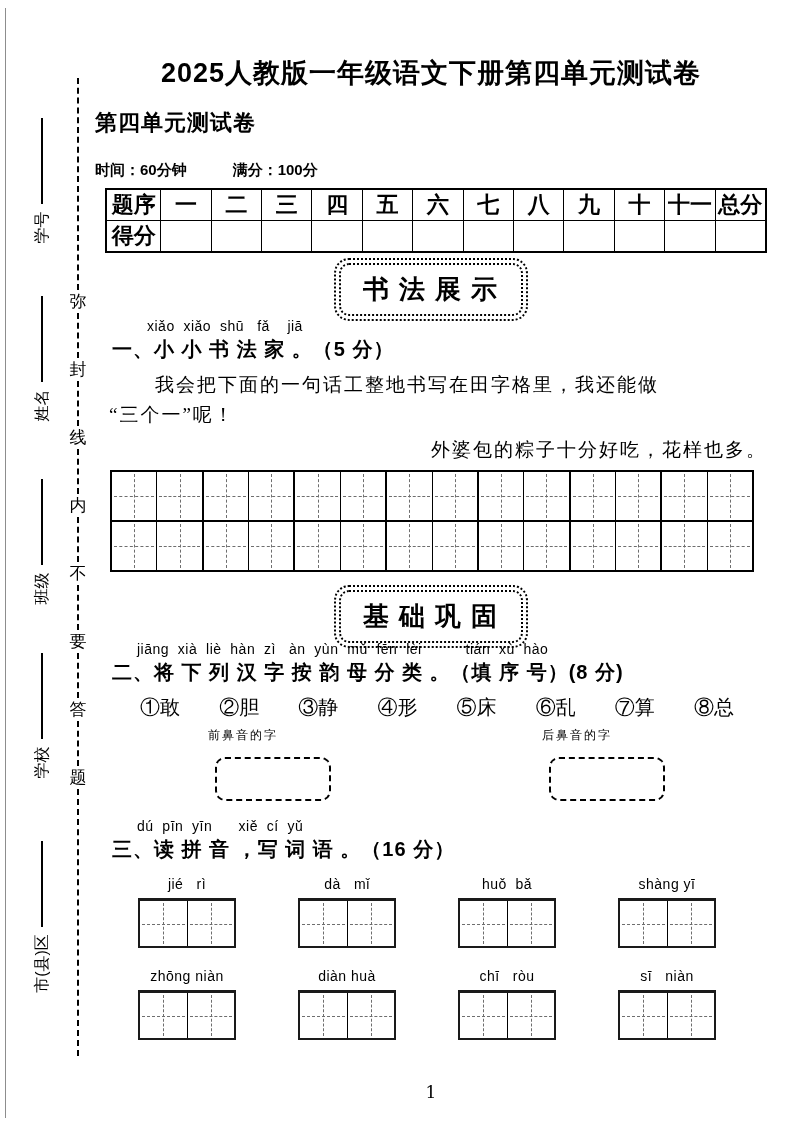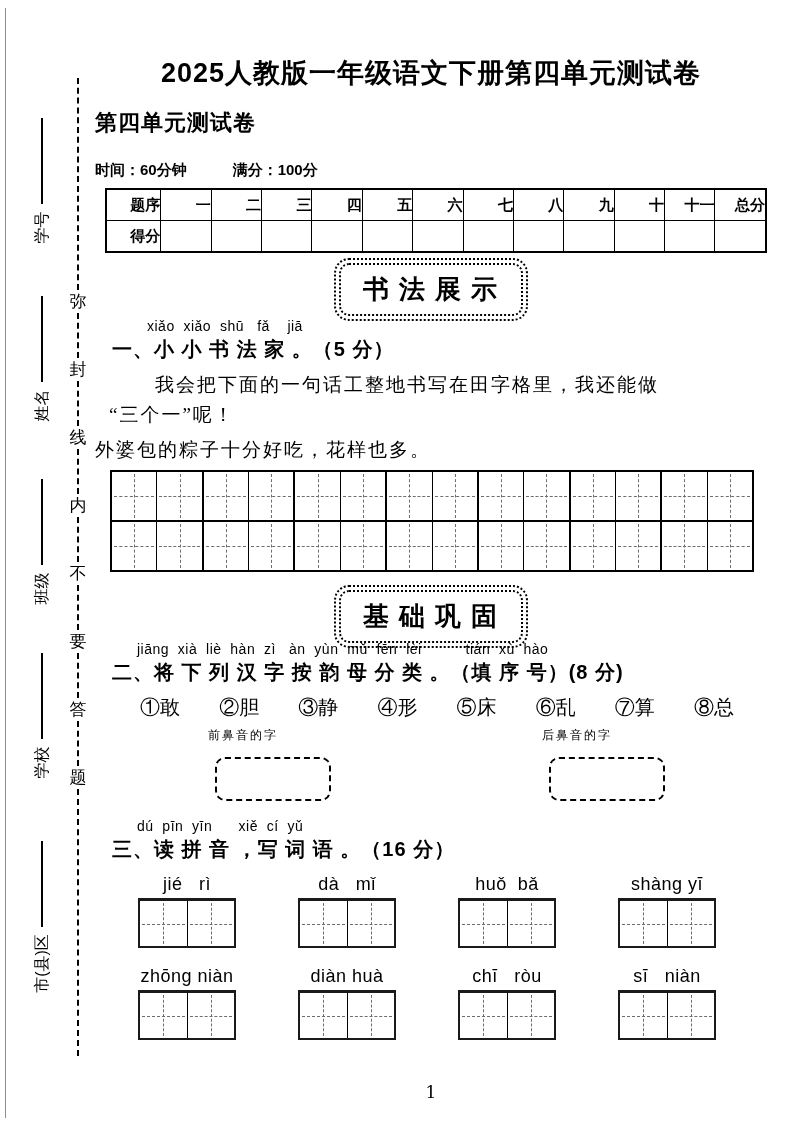--- a/index.html
+++ b/index.html
@@ -41,21 +41,21 @@
     font-size:27px;font-weight:900;letter-spacing:1px;white-space:nowrap}
   .subtitle{position:absolute;top:108px;left:0;right:0;
     font-size:22px;font-weight:900;letter-spacing:1px}
   .timeline{position:absolute;top:161px;left:0;right:0;display:flex;
     justify-content:flex-start;gap:46px;font-size:15px;font-weight:700}
 
   table.score{position:absolute;top:188px;left:10px;border-collapse:collapse;
     border:2px solid #000;table-layout:fixed}
   table.score th,table.score td{
     border:1px solid #000;width:50px;height:30px;padding:0;
-    text-align:right;font-size:15px;font-weight:700;line-height:30px}
+    text-align:center;font-size:22px;font-weight:700;line-height:30px}
   table.score .hd{width:54px}
 
   .banner{
     position:absolute;left:50%;transform:translateX(-50%);
     border:2px dotted #000;border-radius:10px;
     outline:2px dotted #000;outline-offset:3px;
     padding:7px 14px 7px 22px;
     font-family:"Liberation Serif", serif;
     font-size:26px;font-weight:700;letter-spacing:10px;white-space:nowrap}
   .banner1{top:263px}
@@ -77,21 +77,21 @@
 
   .q2-items{position:absolute;top:694px;left:45px;width:594px;display:flex;
     justify-content:space-between;font-size:20px}
   .nasal-label{position:absolute;top:727px;width:130px;text-align:left;
     font-family:"Liberation Serif", serif;font-size:12px;letter-spacing:2px;white-space:nowrap}
   .dash-box{position:absolute;top:757px;width:116px;height:44px;
     border:2px dashed #000;border-radius:10px;box-sizing:border-box}
 
   .word-row{position:absolute;left:43px;width:578px;display:flex;justify-content:space-between}
   .word-item{width:98px;display:flex;flex-direction:column;align-items:center}
-  .word-pinyin{font-size:18px;white-space:pre;line-height:24px;letter-spacing:.5px}
+  .word-pinyin{font-size:14px;white-space:pre;line-height:24px;letter-spacing:.5px}
   .word-box{width:98px;box-sizing:border-box;border:2px solid #1a1a1a;border-top-width:3px;margin-top:2px}
   .word-box .tz-row{height:45px;border-bottom:none}
 
   .page-num{position:absolute;top:1082px;left:0;right:0;text-align:center;
     font-family:"DejaVu Serif", serif;font-size:17px}
 </style>
 </head>
 <body>
 
 <div class="edge-line"></div>
@@ -181,21 +181,21 @@
     </tr>
   </tbody>
     </table>
 
   <div class="banner banner1">书法展示</div>
 
   <div class="pinyin" style="top:318px;left:52px">xiǎo  xiǎo  shū   fǎ    jiā</div>
   <div class="heading" style="top:336px;left:17px">一、小 小 书 法 家 。（5 分）</div>
   <div class="abs kai" style="top:372px;left:60px">我会把下面的一句话工整地书写在田字格里，我还能做</div>
   <div class="abs kai" style="top:402px;left:14px">“三个一”呢！</div>
-  <div class="abs kai" style="top:437px;left:0;right:0;text-align:left">外婆包的粽子十分好吃，花样也多。</div>
+  <div class="abs kai" style="top:437px;left:0;right:0;text-align:right">外婆包的粽子十分好吃，花样也多。</div>
 
   <div class="tz-grid">
       <div class="tz-row">
         <div class="tz-cell">
           <i class="vl"></i>
           <i class="hl"></i>
         </div>
         <div class="tz-cell pair-end">
           <i class="vl"></i>
           <i class="hl"></i>

